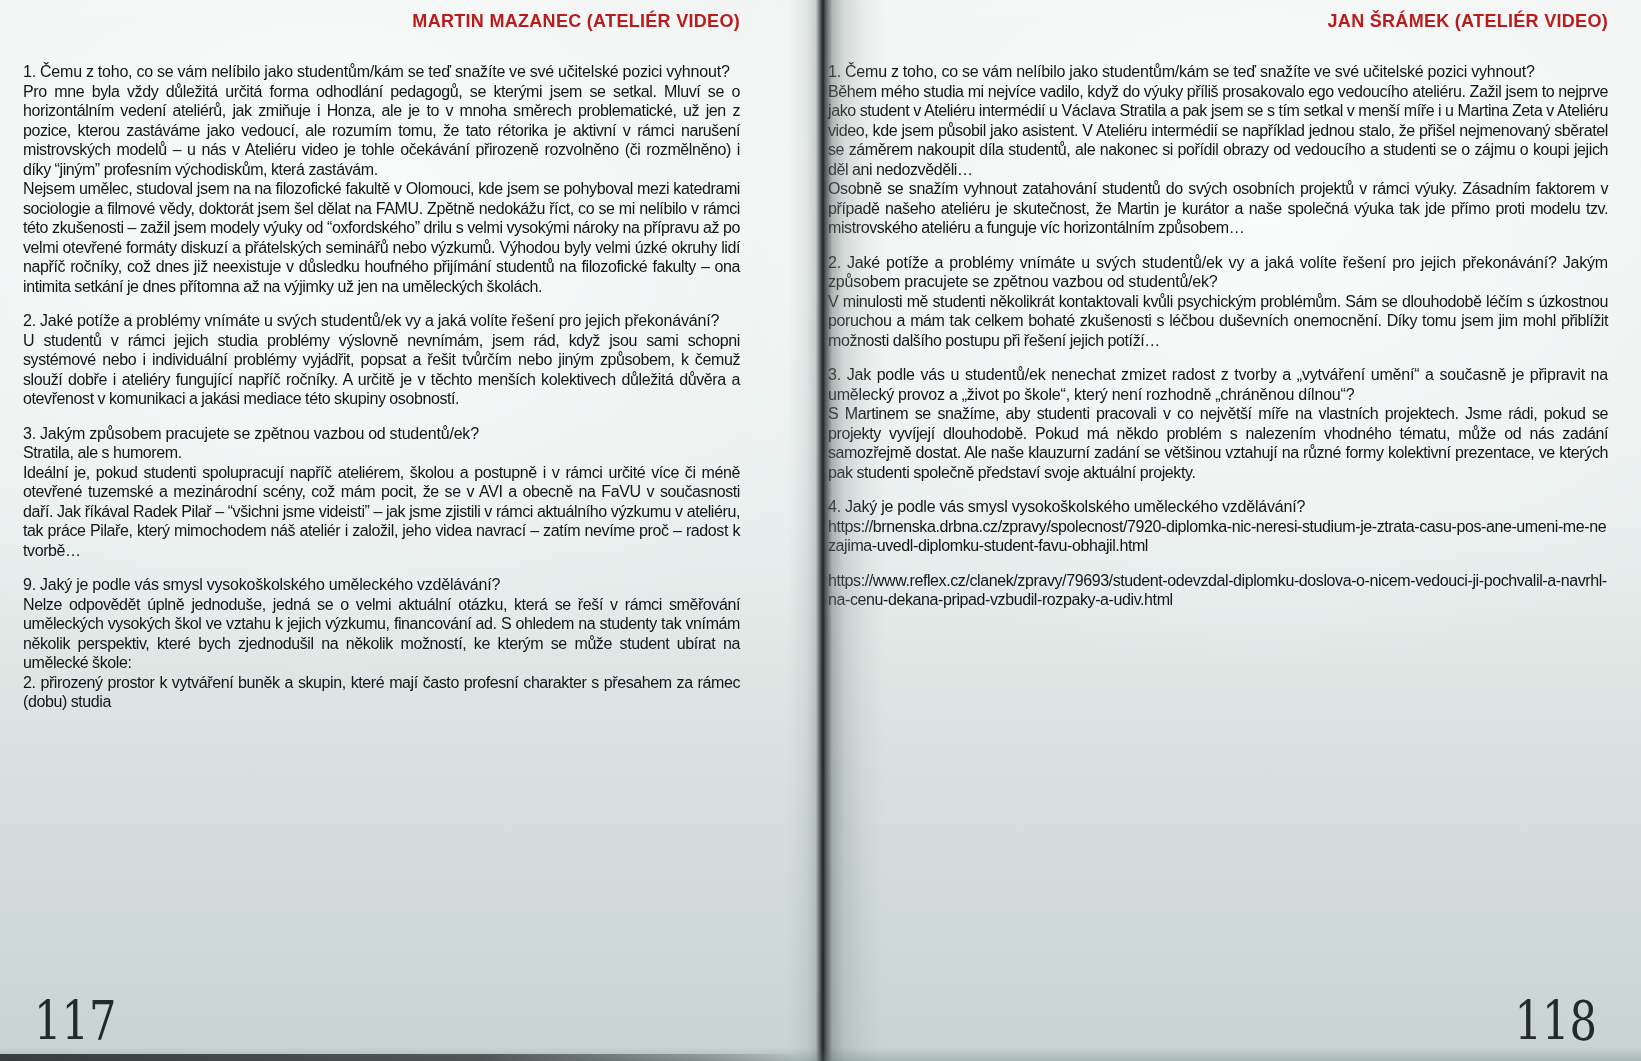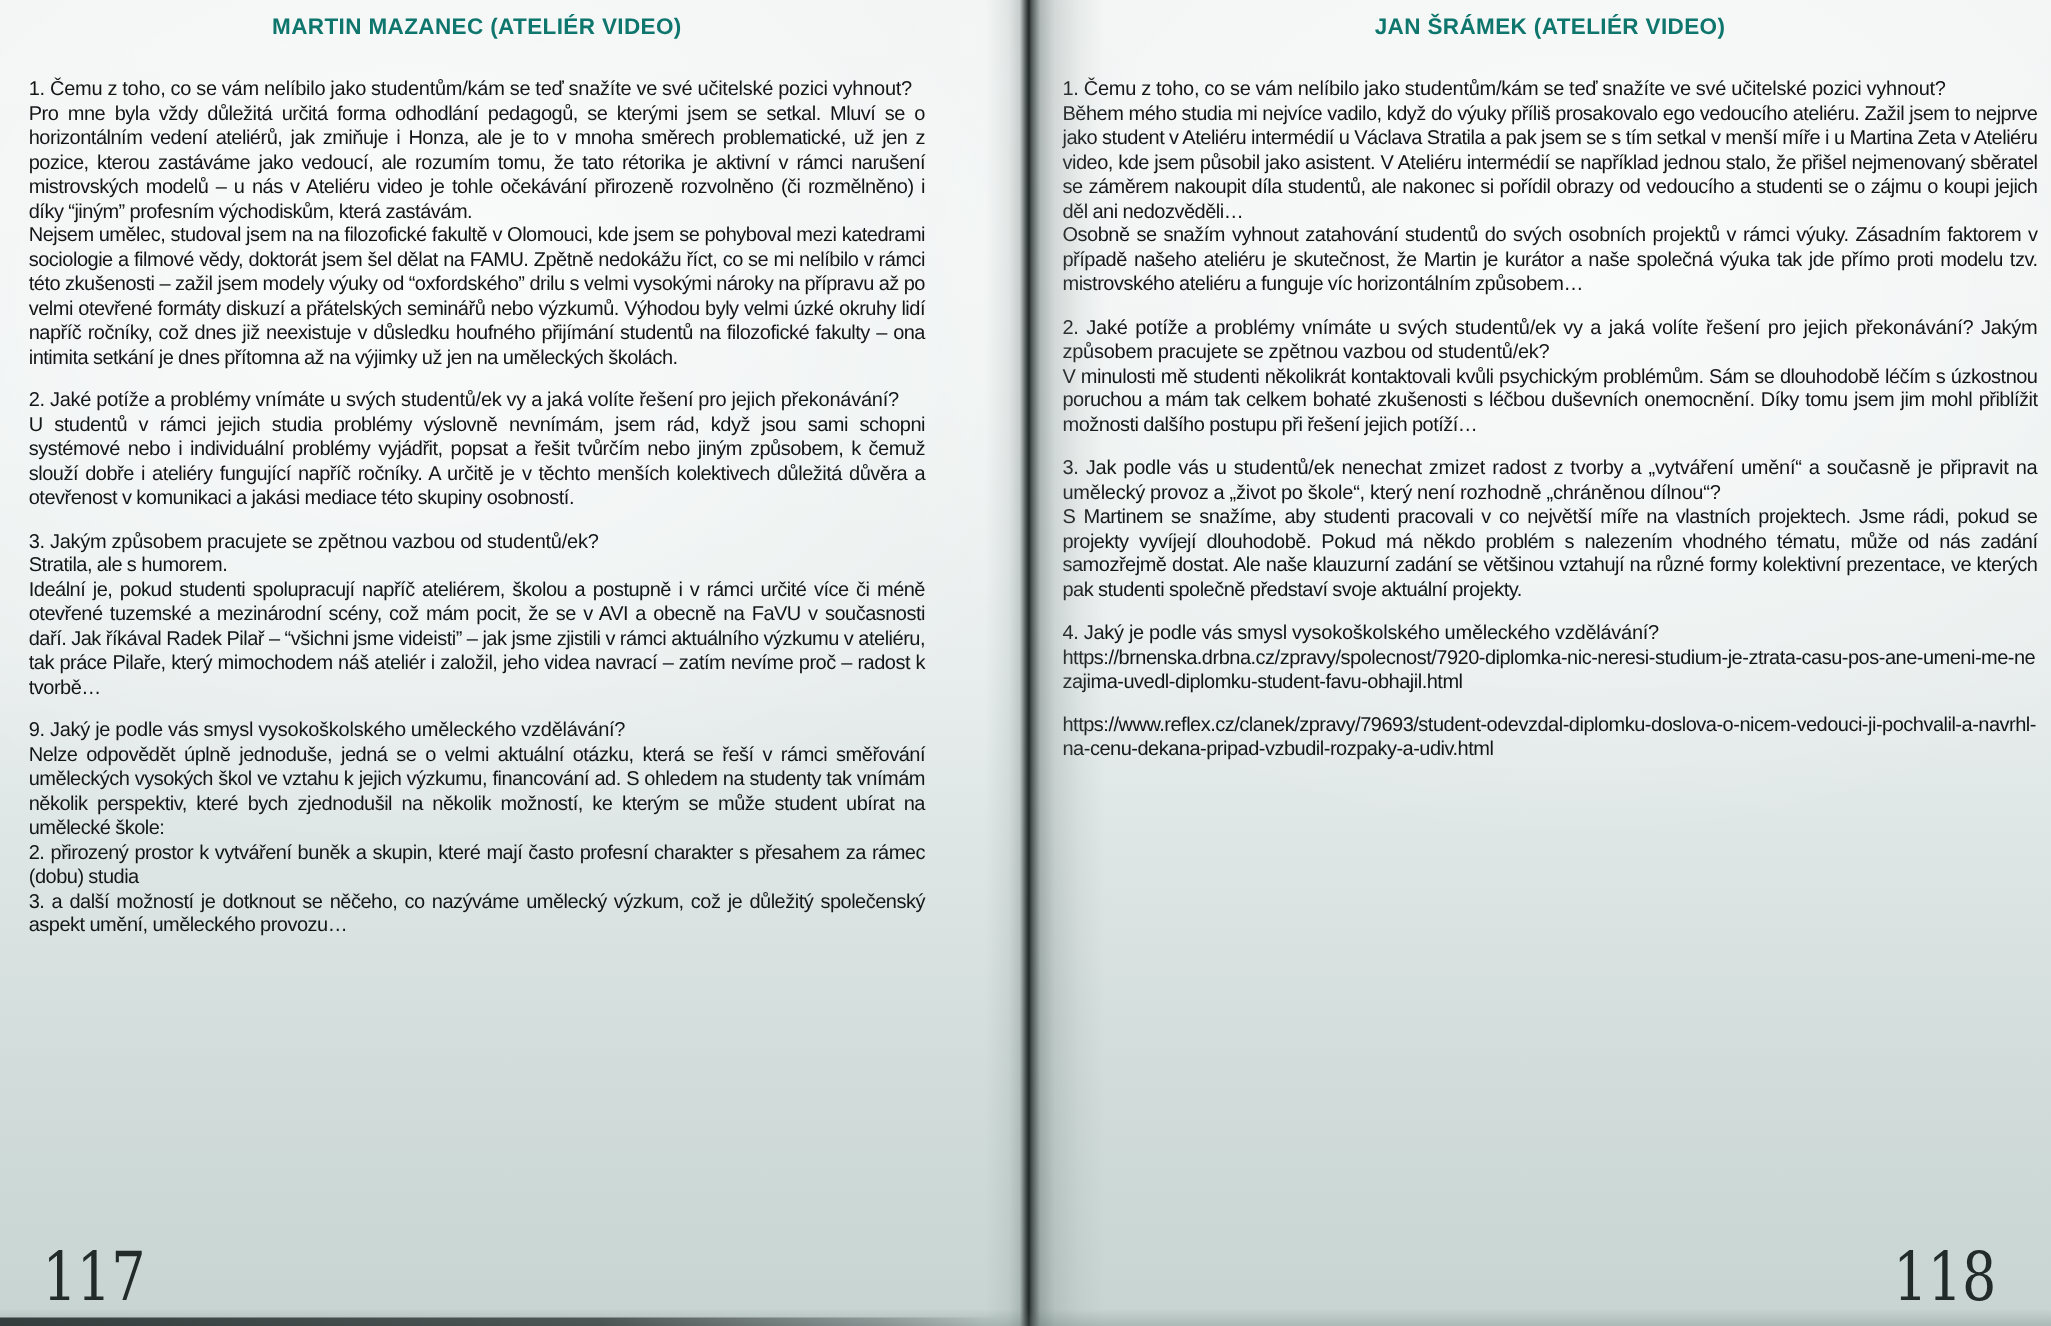--- a/index.html
+++ b/index.html
@@ -8,25 +8,25 @@
     font-family: "Liberation Sans", sans-serif;
     background:
       radial-gradient(ellipse 820px 620px at 20% 22%, rgba(255,255,255,0.75), rgba(255,255,255,0) 72%),
       radial-gradient(ellipse 860px 640px at 77% 20%, rgba(255,255,255,0.70), rgba(255,255,255,0) 72%),
       linear-gradient(to bottom, #f1f4f3 0%, #e9efee 48%, #d5dfdd 76%, #c7d4d2 100%);
   }
   .spread { position: absolute; inset: 0; }
 
   .page { position: absolute; top: 10px; color: #131516; }
   .page-left  { left: 23px;  width: 717px; }
-  .page-right { left: 850px; width: 780px; }
+  .page-right { left: 828px; width: 780px; }
 
   .page-title {
-    text-align: center; font-weight: 700; font-size: 18px; line-height: 22px;
-    letter-spacing: 0.3px; margin: 0 0 30px 0; color: #0f766e;
+    text-align: right; font-weight: 700; font-size: 18px; line-height: 22px;
+    letter-spacing: 0.3px; margin: 0 0 30px 0; color: #b91c1c;
   }
 
   .page-content { text-align: justify; }
   .block {
     margin: 0; font-size: 16px; line-height: 19.5px; letter-spacing: -0.4px;
     text-align: justify; word-spacing: -0.2px;
   }
   .block.question { font-weight: 400; letter-spacing: -0.2px; }
   .block.gap { margin-top: 15px; }
   .block.url { text-align: left; word-break: break-all; }
@@ -73,21 +73,20 @@
         <p class="block answer">Pro mne byla vždy důležitá určitá forma odhodlání pedagogů, se kterými jsem se setkal. Mluví se o horizontálním vedení ateliérů, jak zmiňuje i Honza, ale je to v mnoha směrech problematické, už jen z pozice, kterou zastáváme jako vedoucí, ale rozumím tomu, že tato rétorika je aktivní v rámci narušení mistrovských modelů – u nás v Ateliéru video je tohle očekávání přirozeně rozvolněno (či rozmělněno) i díky “jiným” profesním východiskům, která zastávám.</p>
         <p class="block answer">Nejsem umělec, studoval jsem na na filozofické fakultě v Olomouci, kde jsem se pohyboval mezi katedrami sociologie a filmové vědy, doktorát jsem šel dělat na FAMU. Zpětně nedokážu říct, co se mi nelíbilo v rámci této zkušenosti – zažil jsem modely výuky od “oxfordského” drilu s velmi vysokými nároky na přípravu až po velmi otevřené formáty diskuzí a přátelských seminářů nebo výzkumů. Výhodou byly velmi úzké okruhy lidí napříč ročníky, což dnes již neexistuje v důsledku houfného přijímání studentů na filozofické fakulty – ona intimita setkání je dnes přítomna až na výjimky už jen na uměleckých školách.</p>
         <p class="block question gap">2. Jaké potíže a problémy vnímáte u svých studentů/ek vy a jaká volíte řešení pro jejich překonávání?</p>
         <p class="block answer">U studentů v rámci jejich studia problémy výslovně nevnímám, jsem rád, když jsou sami schopni systémové nebo i individuální problémy vyjádřit, popsat a řešit tvůrčím nebo jiným způsobem, k čemuž slouží dobře i ateliéry fungující napříč ročníky. A určitě je v těchto menších kolektivech důležitá důvěra a otevřenost v komunikaci a jakási mediace této skupiny osobností.</p>
         <p class="block question gap">3. Jakým způsobem pracujete se zpětnou vazbou od studentů/ek?</p>
         <p class="block answer">Stratila, ale s humorem.</p>
         <p class="block answer">Ideální je, pokud studenti spolupracují napříč ateliérem, školou a postupně i v rámci určité více či méně otevřené tuzemské a mezinárodní scény, což mám pocit, že se v AVI a obecně na FaVU v současnosti daří. Jak říkával Radek Pilař – “všichni jsme videisti” – jak jsme zjistili v rámci aktuálního výzkumu v ateliéru, tak práce Pilaře, který mimochodem náš ateliér i založil, jeho videa navrací – zatím nevíme proč – radost k tvorbě…</p>
         <p class="block question gap">9. Jaký je podle vás smysl vysokoškolského uměleckého vzdělávání?</p>
         <p class="block answer">Nelze odpovědět úplně jednoduše, jedná se o velmi aktuální otázku, která se řeší v rámci směřování uměleckých vysokých škol ve vztahu k jejich výzkumu, financování ad. S ohledem na studenty tak vnímám několik perspektiv, které bych zjednodušil na několik možností, ke kterým se může student ubírat na umělecké škole:</p>
         <p class="block answer">2. přirozený prostor k vytváření buněk a skupin, které mají často profesní charakter s přesahem za rámec (dobu) studia</p>
-        <p class="block answer">3. a další možností je dotknout se něčeho, co nazýváme umělecký výzkum, což je důležitý společenský aspekt umění, uměleckého provozu…</p>
       </div>
   </div>
 
   <div class="page page-right">
     <h1 class="page-title">JAN ŠRÁMEK (ATELIÉR VIDEO)</h1>
     <div class="page-content">
         <p class="block question">1. Čemu z toho, co se vám nelíbilo jako studentům/kám se teď snažíte ve své učitelské pozici vyhnout?</p>
         <p class="block answer">Během mého studia mi nejvíce vadilo, když do výuky příliš prosakovalo ego vedoucího ateliéru. Zažil jsem to nejprve jako student v Ateliéru intermédií u Václava Stratila a pak jsem se s tím setkal v menší míře i u Martina Zeta v Ateliéru video, kde jsem působil jako asistent. V Ateliéru intermédií se například jednou stalo, že přišel nejmenovaný sběratel se záměrem nakoupit díla studentů, ale nakonec si pořídil obrazy od vedoucího a studenti se o zájmu o koupi jejich děl ani nedozvěděli…</p>
         <p class="block answer">Osobně se snažím vyhnout zatahování studentů do svých osobních projektů v rámci výuky. Zásadním faktorem v případě našeho ateliéru je skutečnost, že Martin je kurátor a naše společná výuka tak jde přímo proti modelu tzv. mistrovského ateliéru a funguje víc horizontálním způsobem…</p>
         <p class="block question gap">2. Jaké potíže a problémy vnímáte u svých studentů/ek vy a jaká volíte řešení pro jejich překonávání? Jakým způsobem pracujete se zpětnou vazbou od studentů/ek?</p>

